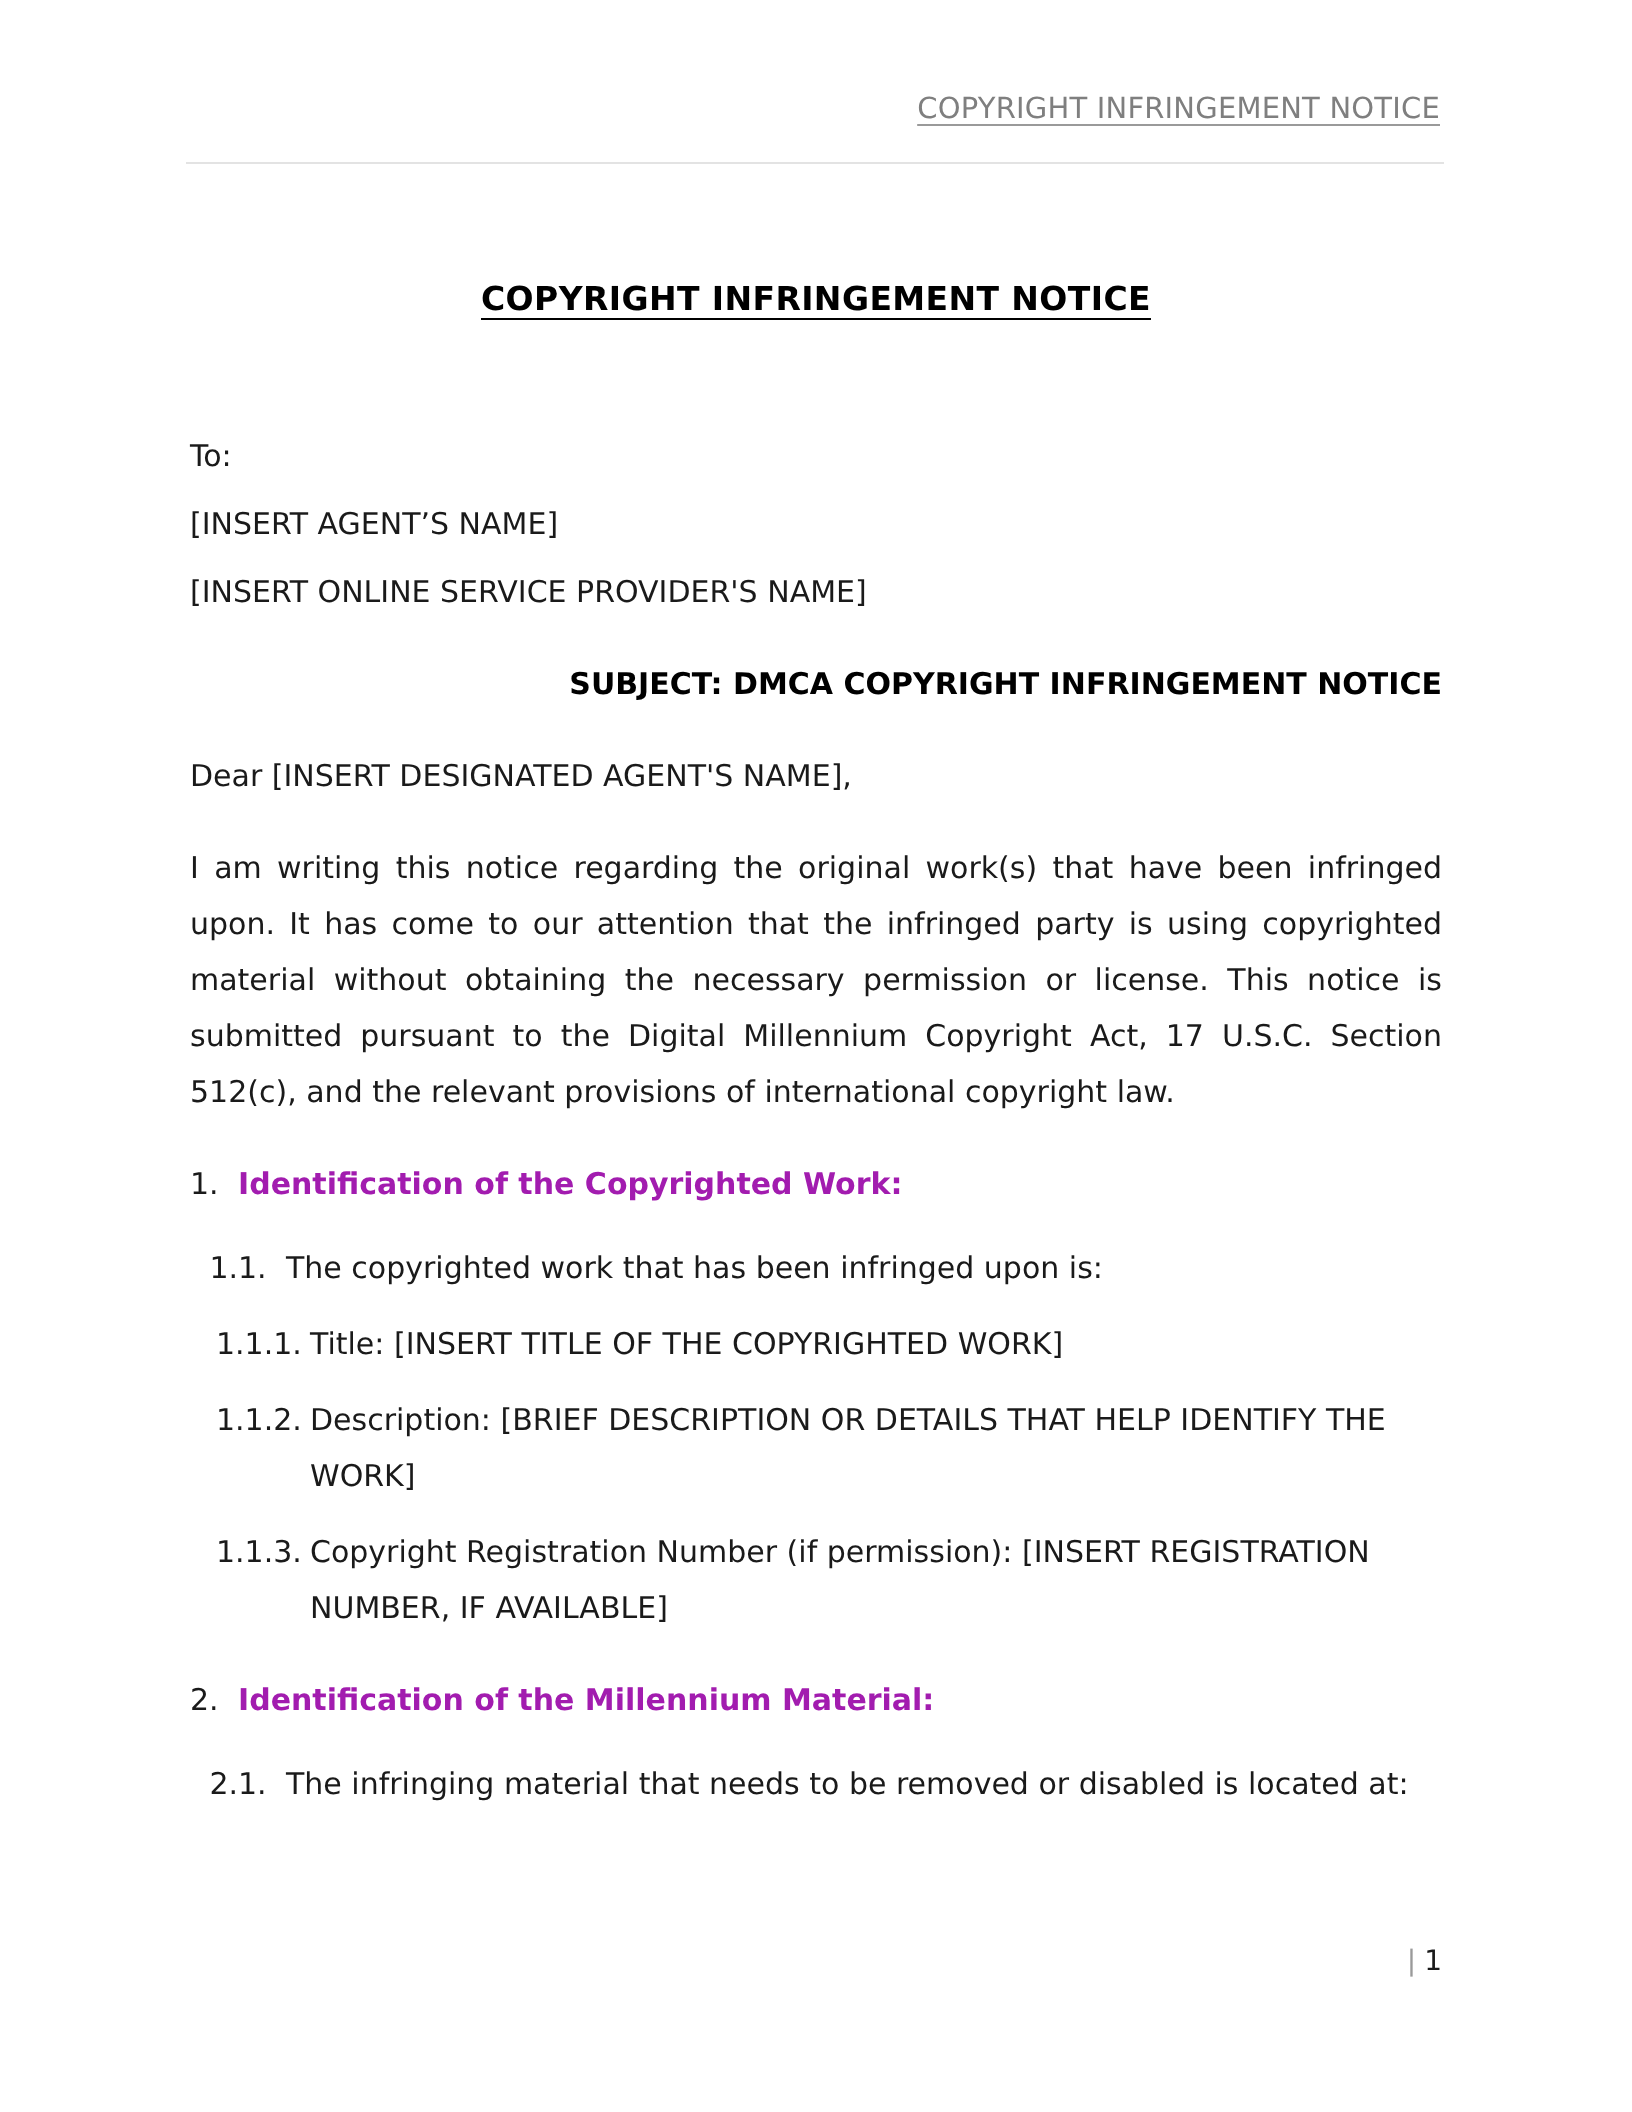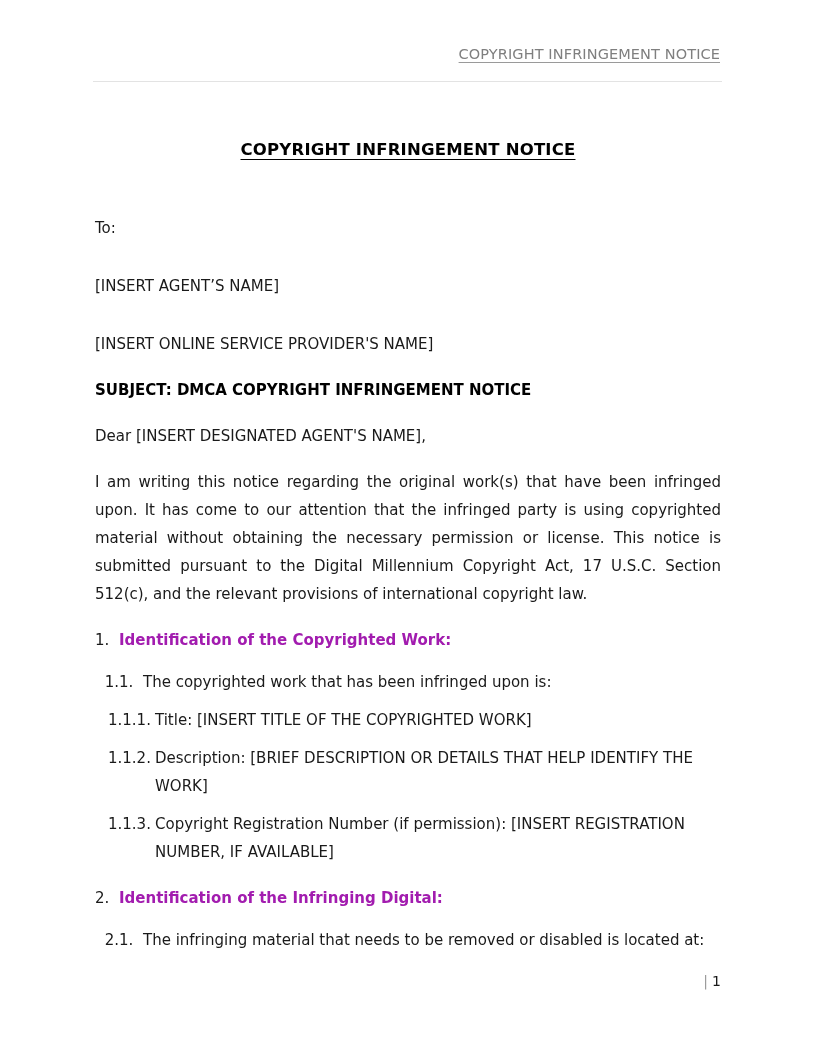--- a/index.html
+++ b/index.html
@@ -73,26 +73,27 @@
     font-size: 15px;
     line-height: 28px;
     color: #1a1a1a;
     margin: 0;
     padding: 0;
   }
   .spaced {
     margin-top: 22px;
   }
   .addr-line {
-    margin-top: 30px;
+    margin-top: 6px;
   }
   .subject {
     font-weight: bold;
     color: #000;
     margin-top: 18px;
+    text-align: right;
   }
   .salutation {
     margin-top: 18px;
   }
   .body-para {
     margin-top: 18px;
     text-align: justify;
     text-justify: inter-word;
   }
 
@@ -210,21 +211,21 @@
         <span class="txt">Description: [BRIEF DESCRIPTION OR DETAILS THAT HELP IDENTIFY THE WORK]</span>
       </div>
       <div class="lvl3">
         <span class="num">1.1.3.</span>
         <span class="txt">Copyright Registration Number (if permission): [INSERT REGISTRATION NUMBER, IF AVAILABLE]</span>
       </div>
     </div>
 
     <div class="lvl1">
       <span class="num">2.</span>
-      <span class="txt">Identification of the Infringing Digital:</span>
+      <span class="txt">Identification of the Millennium Material:</span>
     </div>
 
     <div class="lvl2">
       <span class="num">2.1.</span>
       <span class="txt">The infringing material that needs to be removed or disabled is located at:</span>
     </div>
 
   </div>
 
   <div class="doc-footer">

